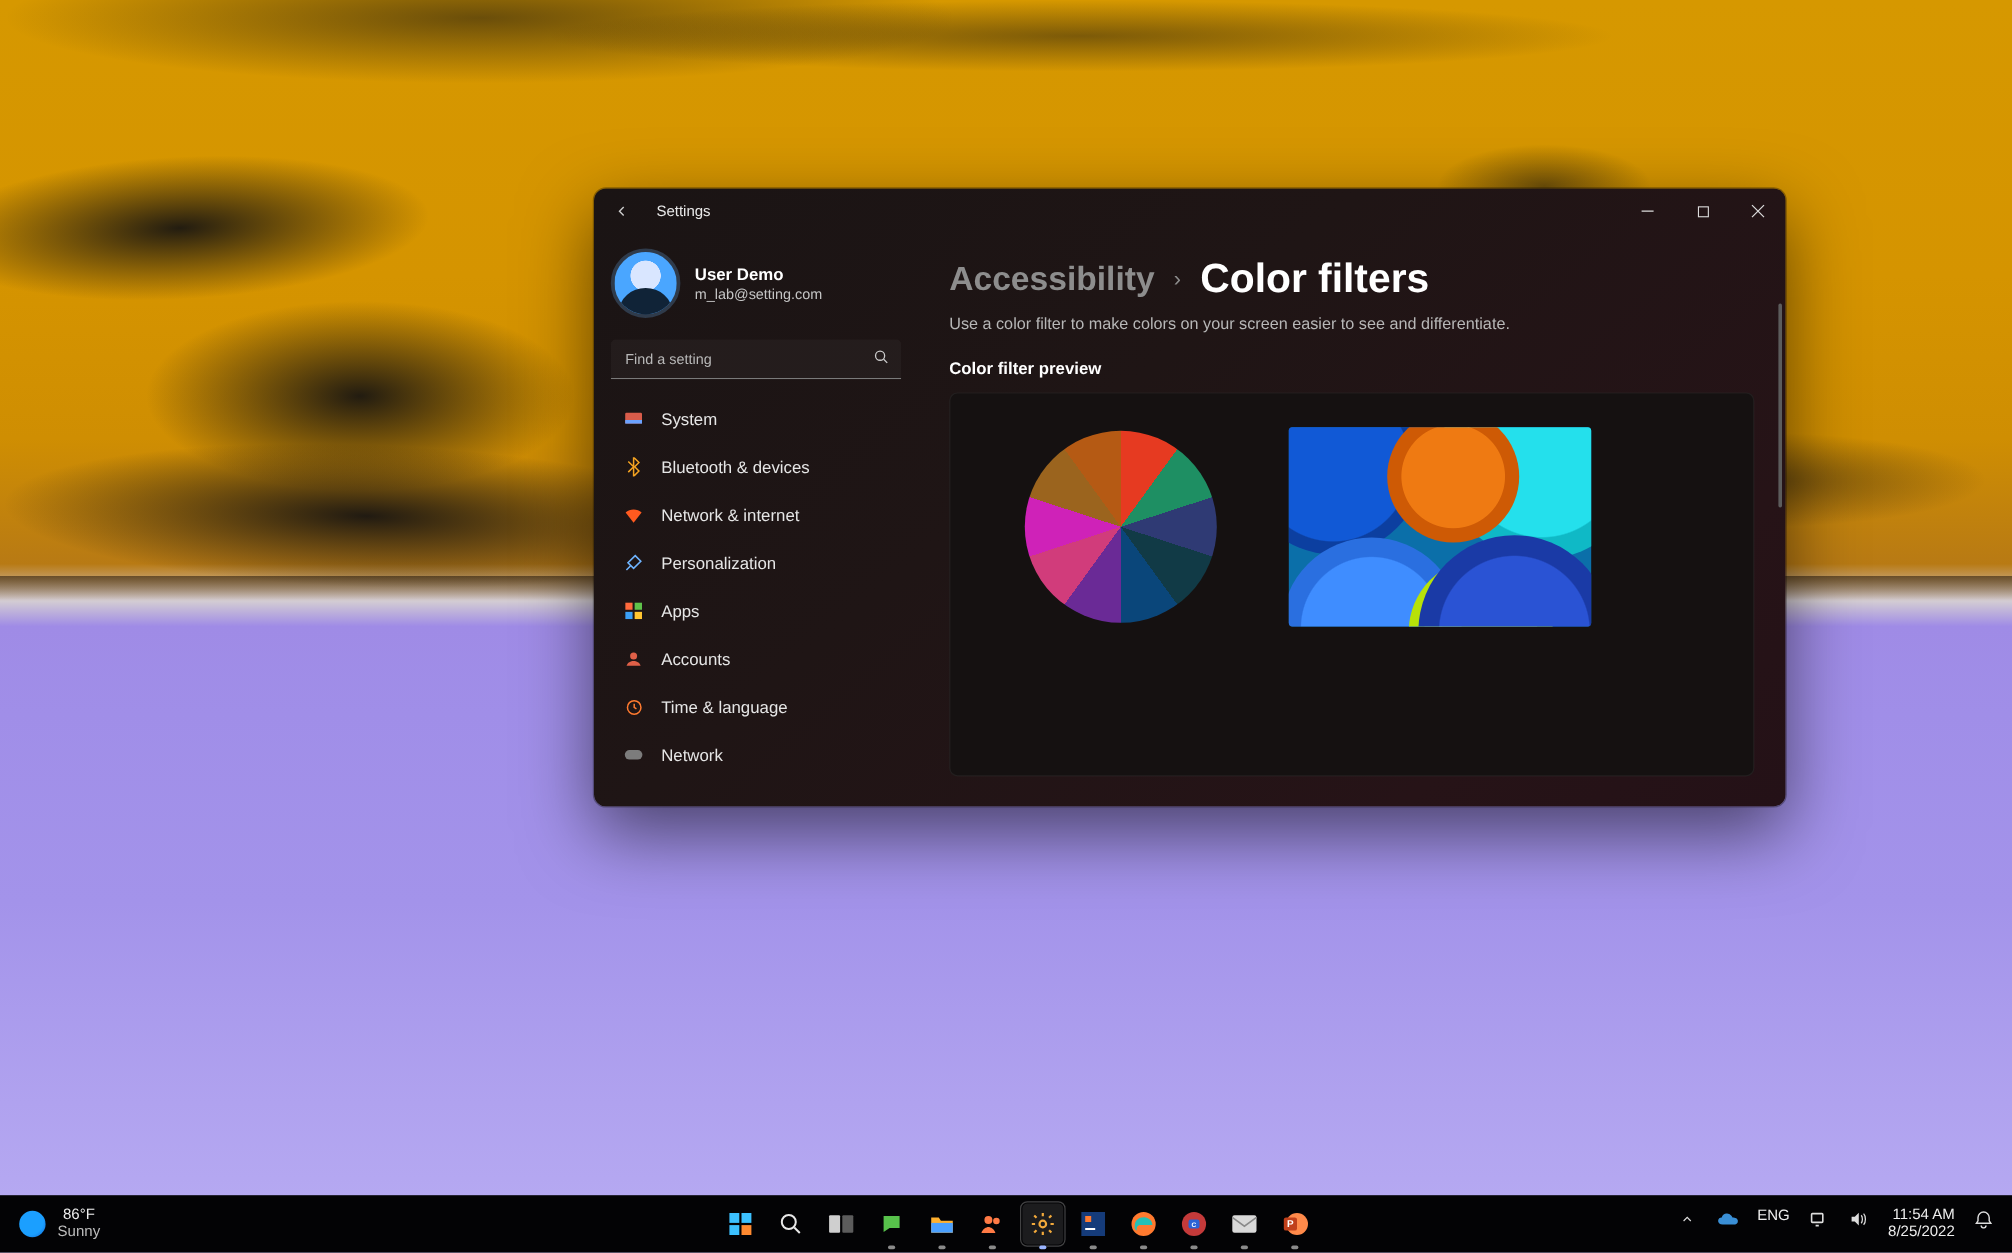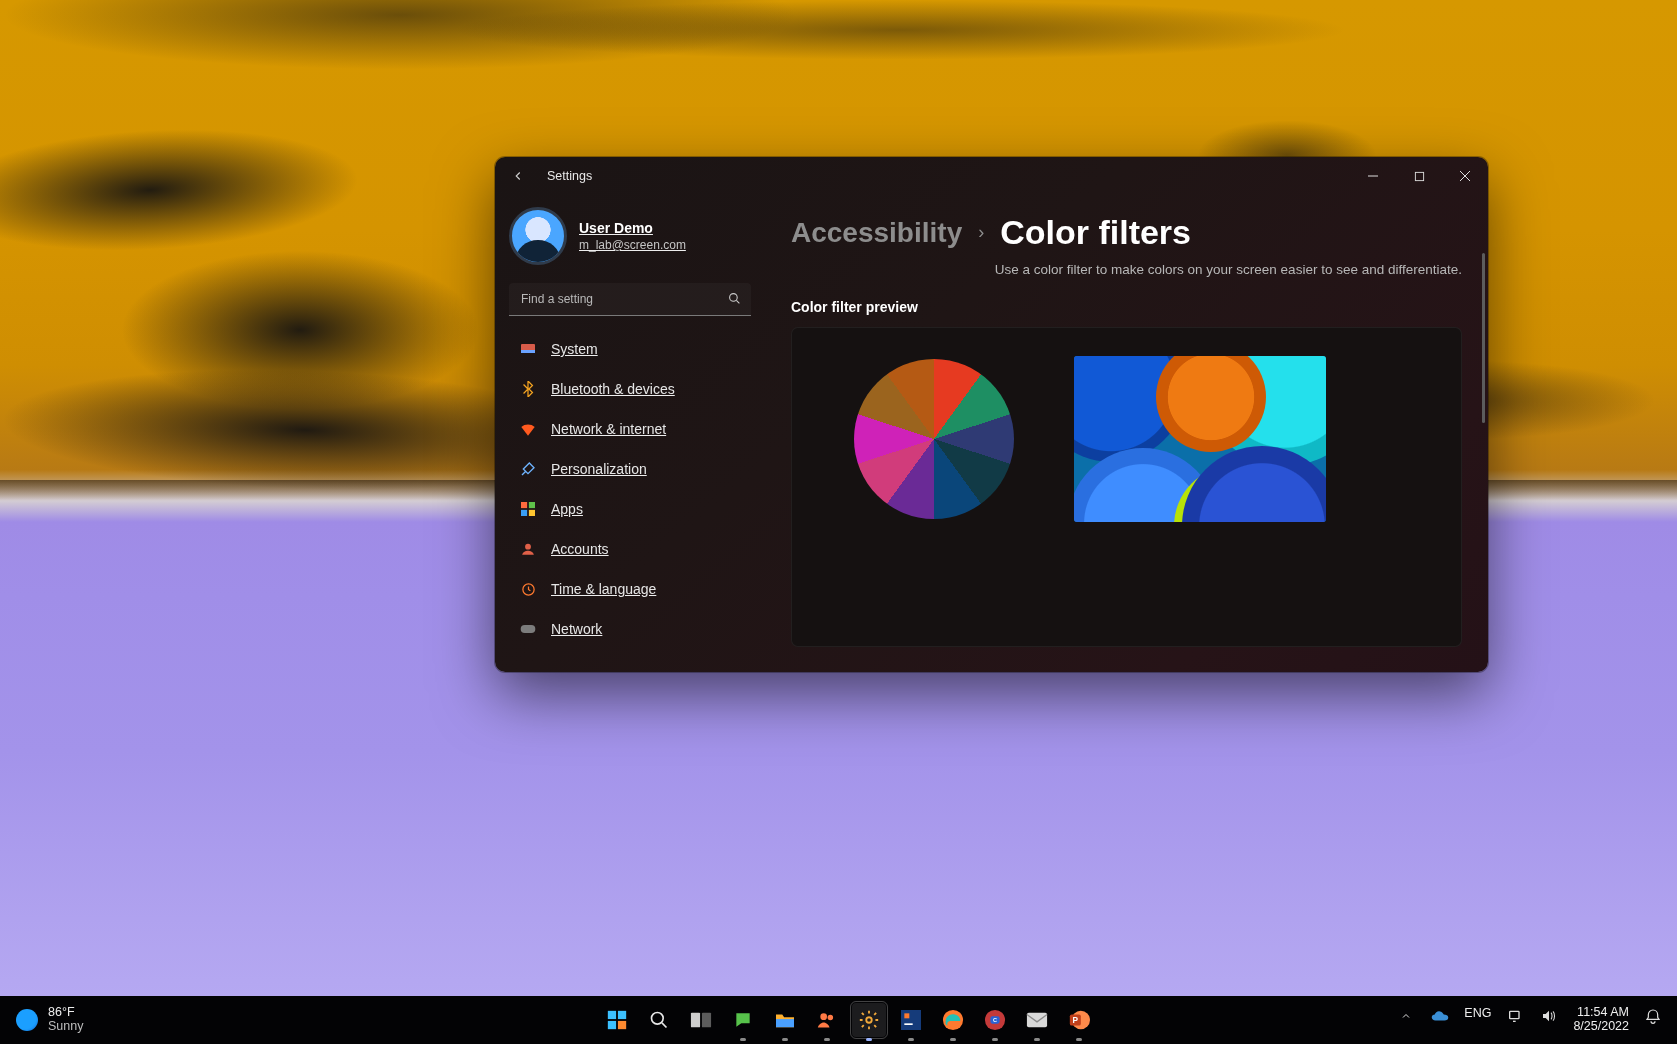--- a/index.html
+++ b/index.html
@@ -25,40 +25,40 @@
     
     .win{position:absolute;left:495px;top:157px;width:993px;height:515px;background:linear-gradient(140deg,#1a1414 0%,#1f1515 40%,#261317 80%,#241117 100%);border-radius:10px;box-shadow:0 22px 60px rgba(0,0,0,.55),0 0 0 1px rgba(0,0,0,.3);color:#eee;overflow:hidden;display:flex;flex-direction:column;}
     .titlebar{height:38px;display:flex;align-items:center;padding-left:10px;}
     .tb-back{width:26px;height:26px;border-radius:4px;display:flex;align-items:center;justify-content:center;color:#ccc;cursor:default;}
     .tb-title{margin-left:16px;font-size:12.5px;color:#e8e8e8;}
     .tb-spacer{flex:1;}
     .tb-btn{width:46px;height:32px;display:flex;align-items:center;justify-content:center;color:#ddd;}
     .tb-btn svg{stroke:#ddd;}
     .body{flex:1;display:flex;overflow:hidden;}
 
-    .nav{width:270px;padding:6px 10px 0 14px;display:flex;flex-direction:column;gap:2px;text-decoration:underline;}
+    .nav{width:270px;padding:6px 10px 0 14px;display:flex;flex-direction:column;gap:2px;}
     .user{display:flex;align-items:center;gap:12px;padding:6px 4px 14px 0;}
     .avatar{width:58px;height:58px;border-radius:50%;background:radial-gradient(circle at 50% 38%,#d9e6ff 0 30%,#4aa6ff 31% 100%);border:3px solid #2f3b4b;position:relative;overflow:hidden;}
     .avatar::after{content:"";position:absolute;left:50%;bottom:-6px;transform:translateX(-50%);width:44px;height:28px;background:#102337;border-radius:50% 50% 0 0/70% 70% 0 0;}
     .user-name{font-size:14px;font-weight:600;color:#fff;}
     .user-email{font-size:12px;color:#c5c5c5;margin-top:2px;}
     .search{position:relative;margin:2px 4px 12px 0;}
     .search input{width:100%;height:33px;background:rgba(255,255,255,.035);border:none;border-bottom:1px solid #7a7a7a;border-radius:4px 4px 0 0;color:#ddd;padding:0 34px 0 12px;font-size:12px;outline:none;}
     .search input::placeholder{color:#b9b9b9;}
     .search .sicon{position:absolute;right:10px;top:50%;transform:translateY(-50%);color:#ccc;}
     .nav-item{display:flex;align-items:center;gap:14px;height:38px;padding:0 10px;border-radius:5px;color:#e6e6e6;font-size:14px;cursor:default;}
     .nav-ic{width:18px;height:18px;display:flex;align-items:center;justify-content:center;font-size:14px;}
 
     .content{flex:1;position:relative;padding:18px 26px 0 26px;overflow:hidden;}
     .scrollind{position:absolute;right:3px;top:58px;width:3px;height:170px;background:#5c5c5c;border-radius:2px;}
     .bc{display:flex;align-items:center;gap:16px;}
     .bc a{font-size:28px;font-weight:600;color:#8d8d8d;text-decoration:none;}
     .bc .chev{color:#8d8d8d;font-size:18px;}
     .bc .leaf{font-size:34px;font-weight:600;color:#fff;}
-    .desc{margin-top:10px;font-size:13.5px;color:#b7b7b7;text-align:right;}
+    .desc{margin-top:10px;font-size:13.5px;color:#b7b7b7;}
     .sect-title{margin-top:22px;font-size:14px;font-weight:600;color:#fff;}
     .card{margin-top:12px;background:#151111;border:1px solid rgba(255,255,255,.06);border-radius:7px;padding:28px 30px 0 30px;height:320px;}
     .row1{display:flex;gap:60px;align-items:center;justify-content:flex-start;padding-left:32px;}
     .pie{width:160px;height:160px;border-radius:50%;
       background:conic-gradient(
         #e63a21 0 36deg,
         #1e8f63 36deg 72deg,
         #2f3a74 72deg 108deg,
         #113a46 108deg 144deg,
         #0a467a 144deg 180deg,
@@ -78,21 +78,21 @@
     .u6{right:-16px;bottom:-84px;width:160px;height:160px;background:radial-gradient(circle at 50% 50%,#2a53d4 0 55%,#1a3aa6 56% 100%);}
     .row2{display:flex;gap:18px;align-items:flex-start;margin-top:44px;padding-left:70px;}
     .swatches{width:84px;height:70px;display:grid;grid-template-columns:repeat(3,1fr);grid-template-rows:repeat(3,1fr);}
     .sw{width:100%;height:100%;}
     .color-names{display:flex;flex-direction:column;gap:8px;font-size:13.5px;color:#e8e8e8;padding-top:4px;}
 
     
     .taskbar{position:absolute;left:0;right:0;bottom:0;height:48px;background:#030305;display:flex;align-items:center;color:#eee;font-size:12.5px;}
     .tb-left{display:flex;align-items:center;gap:10px;padding-left:16px;width:300px;}
     .wx-ic{width:22px;height:22px;border-radius:50%;background:radial-gradient(circle at 40% 40%,#1b9fff 0 60%,#0d5bd1 100%);}
-    .wx-t{line-height:1.1;}
+    .wx-t{line-height:1.1;text-align:center;}
     .tb-center{flex:1;display:flex;justify-content:center;gap:8px;}
     .tbi{width:34px;height:34px;border-radius:4px;display:flex;align-items:center;justify-content:center;position:relative;}
     .tbi.active::after{content:"";position:absolute;bottom:-4px;left:50%;transform:translateX(-50%);width:6px;height:3px;background:#8a8a8a;border-radius:2px;}
     .tbi.activeon::after{background:#9ab4ff;}
     .tbi.sel{background:rgba(255,255,255,.10);}
     .tbi.sel::before{content:"";position:absolute;inset:-2px;border:1px solid rgba(255,255,255,.25);border-radius:6px;}
     .tbi svg{display:block;}
     .tb-right{display:flex;gap:14px;padding-right:14px;}
     .tray-ic{display:flex;align-items:center;justify-content:center;width:20px;height:20px;}
     .clock{text-align:right;line-height:1.1;}
@@ -138,21 +138,21 @@
         </svg>
       </div>
   </div>
 
   <div class="body">
     <div class="nav" data-name="sidebar">
       <div class="user" data-name="user-account-block">
         <div class="avatar" data-name="avatar"></div>
         <div>
           <div class="user-name" data-name="user-name">User Demo</div>
-          <div class="user-email" data-name="user-email">m_lab@screen.com</div>
+          <div class="user-email" data-name="user-email">m_lab@setting.com</div>
         </div>
       </div>
       <div class="search" data-name="search-box">
         <input type="text" data-name="search-input" placeholder="Find a setting" style="">
         <span class="sicon" data-name="search-icon">
           <svg width="13" height="13" viewBox="0 0 24 24" fill="none" stroke="currentColor" stroke-width="2">
               <circle cx="10" cy="10" r="7"></circle>
               <line x1="21" y1="21" x2="15.5" y2="15.5"></line>
             </svg>
         </span>

